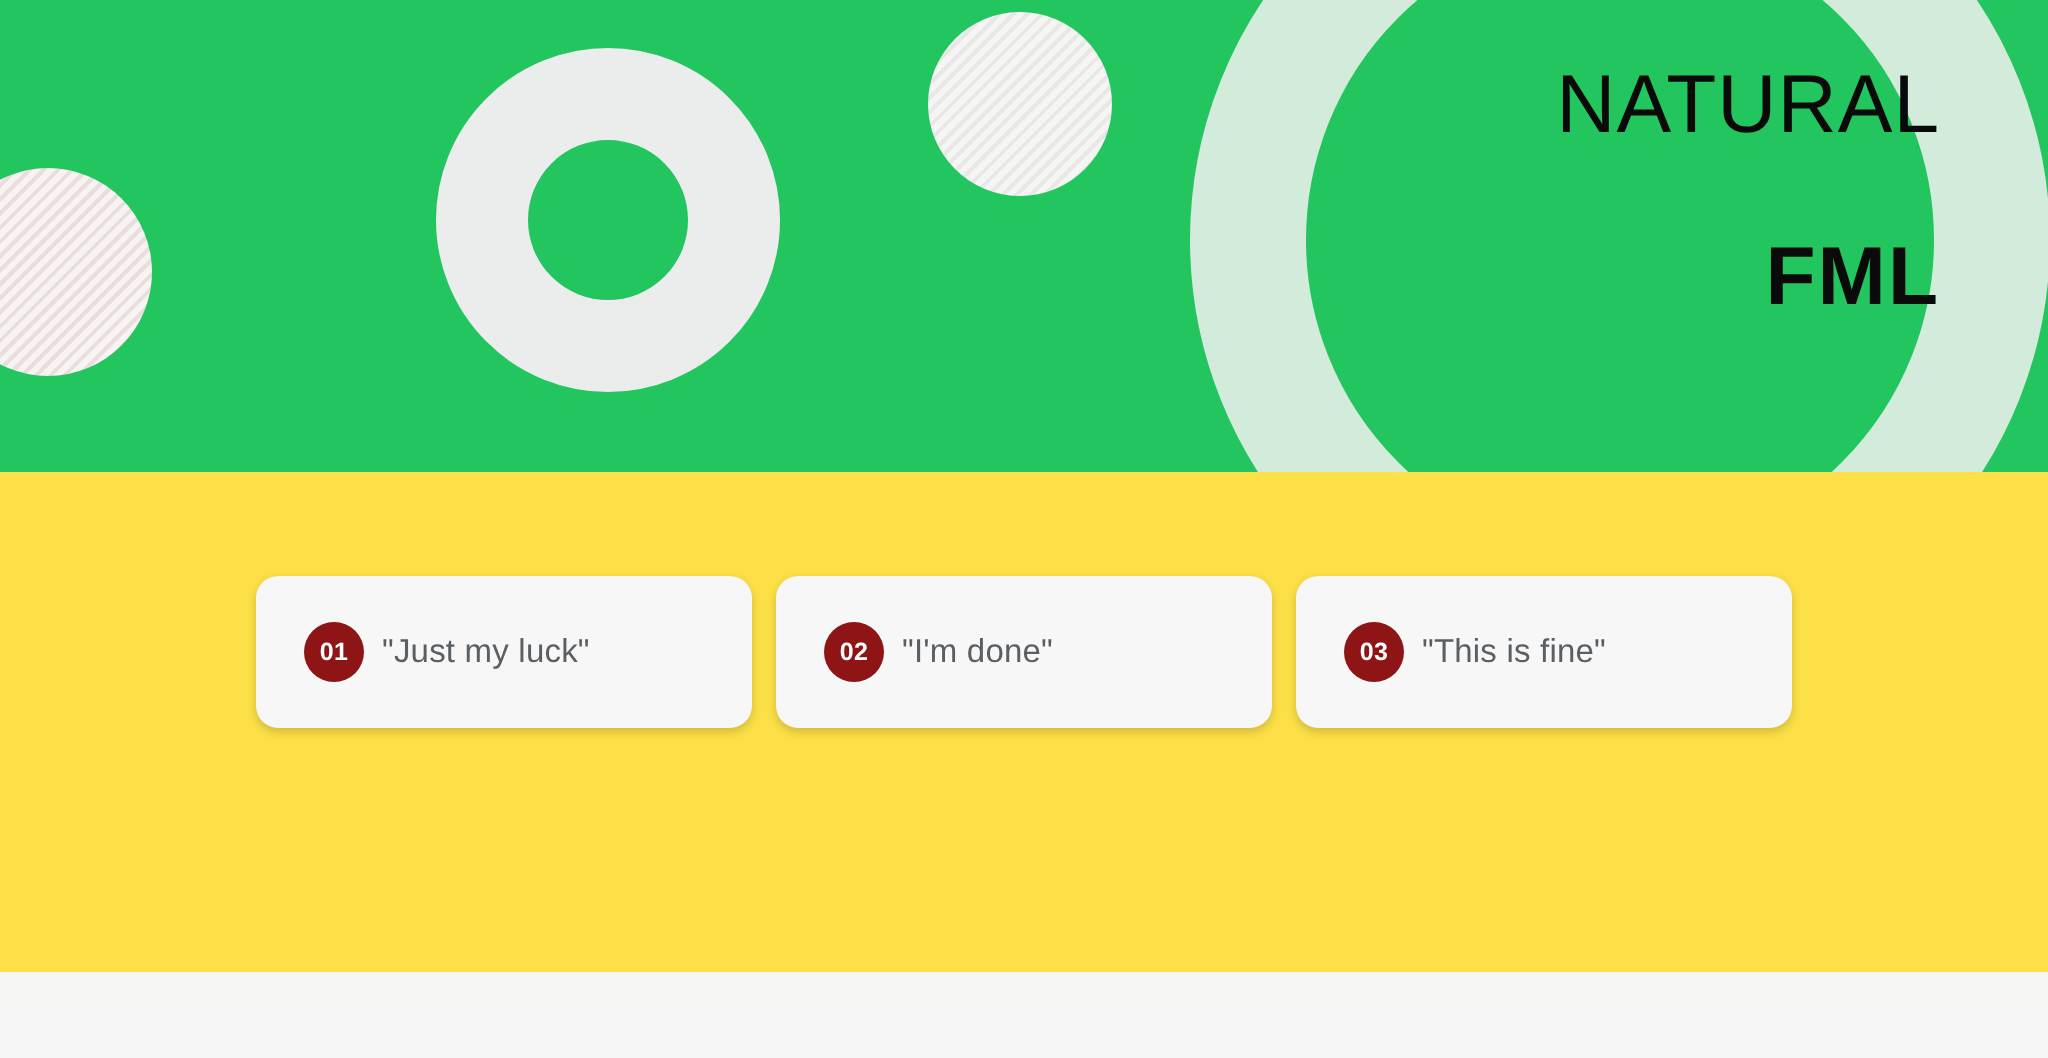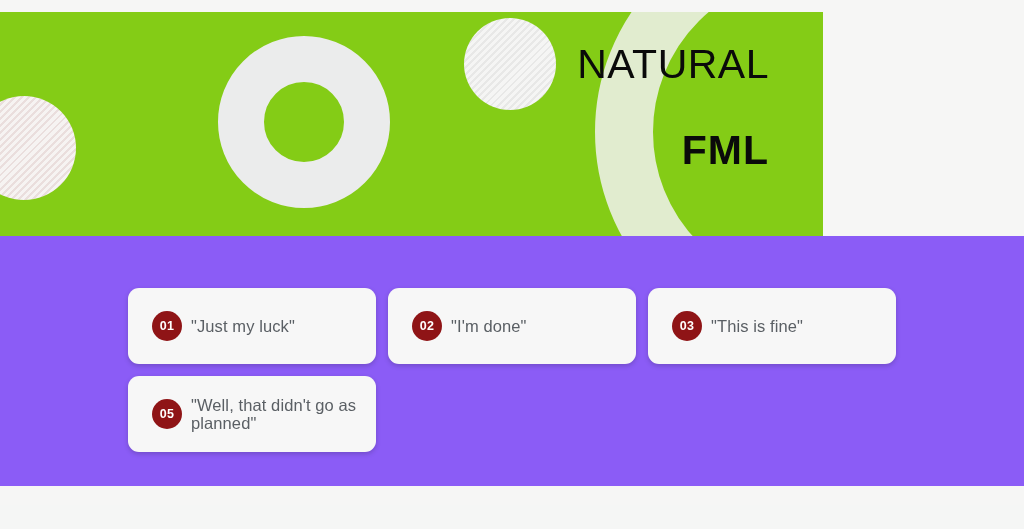--- a/index.html
+++ b/index.html
@@ -5,22 +5,22 @@
   * { margin:0; padding:0; box-sizing:border-box; }
   html,body { width:1024px; height:529px; overflow:hidden; }
   body {
     font-family:"Liberation Sans", sans-serif;
     background:#f6f6f5;
     position:relative;
   }
 
   
   .header {
-    position:absolute; left:0; top:12px; width:823px; height:236px;
-    background:#84cc16; overflow:hidden;
+    position:absolute; left:0; top:0; width:1024px; height:236px;
+    background:#22c55e; overflow:hidden;
   }
 
   
   .deco-ring-big {
     position:absolute; left:595px; top:-95px;
     width:430px; height:430px; border-radius:50%;
     border:58px solid #f1f1f0;
     background:transparent;
     opacity:.85;
   }
@@ -54,21 +54,21 @@
     letter-spacing:.5px;
     font-weight:400;
     display:block;
     white-space:nowrap;
   }
   .title-line.bold { font-weight:700; letter-spacing:1px;margin-top:40px; }
 
   
   .dark {
     position:absolute; left:0; top:236px; width:1024px; height:250px;
-    background:#8b5cf6;
+    background:#fde047;
   }
   .footer-strip {
     position:absolute; left:0; top:505px; width:1024px; height:24px;
     background:#f5f6f5;
   }
 
   .cards {
     position:absolute; left:128px; top:52px;
     width:768px;
     display:flex; flex-wrap:wrap;
@@ -127,22 +127,18 @@
       <div class="badge">02</div>
       <div class="card-text">"I'm done"</div>
     </div>
 
     <div class="card">
       <div class="badge">03</div>
       <div class="card-text">"This is fine"</div>
     </div>
 
 
-    <div class="card">
-      <div class="badge">05</div>
-      <div class="card-text">"Well, that didn't go as planned"</div>
-    </div>
 
 
   </div>
 </div>
 
 <div class="footer-strip"></div>
 
 </body></html>

